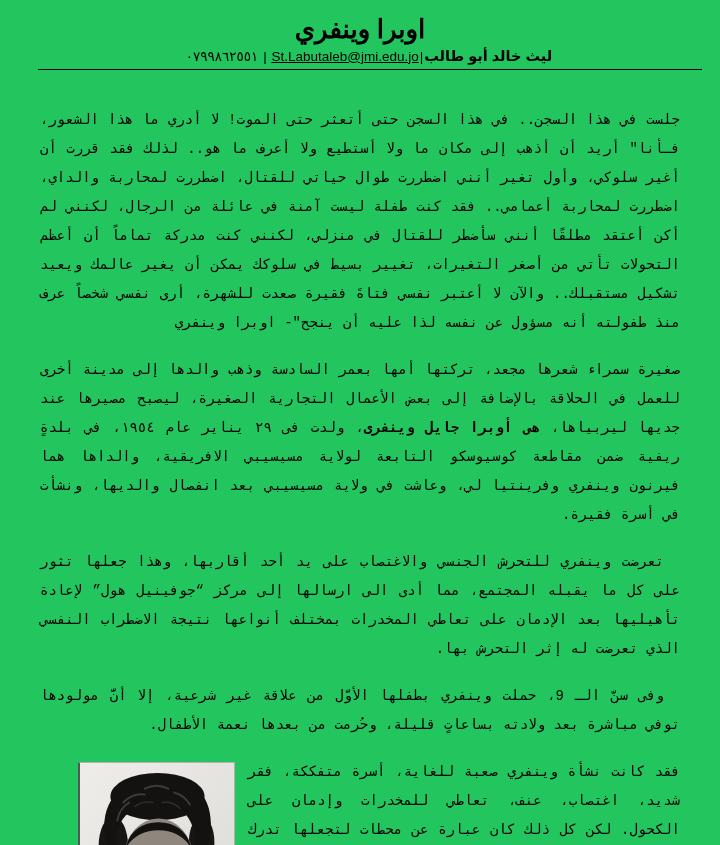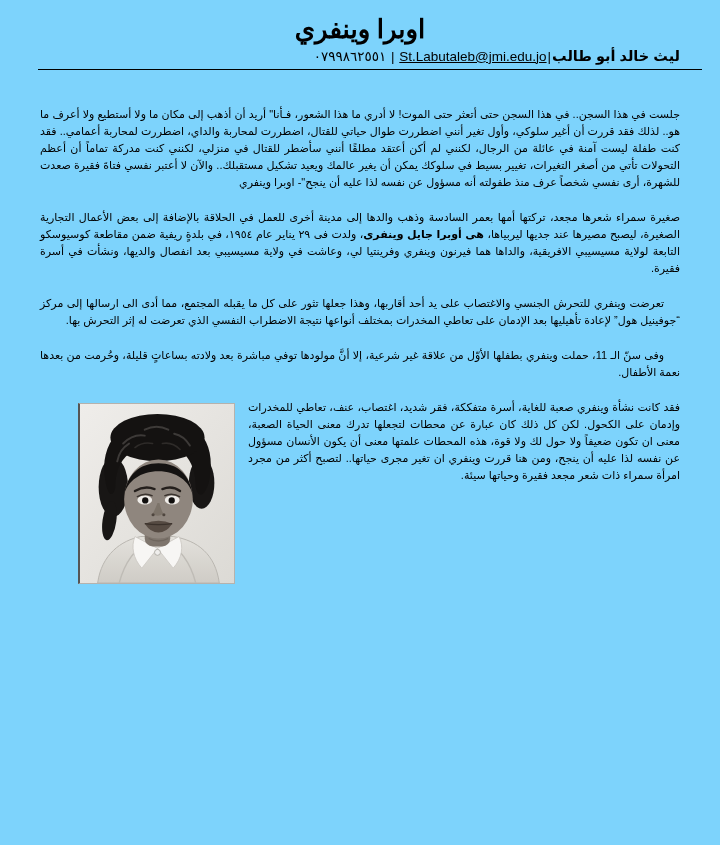--- a/index.html
+++ b/index.html
@@ -1,58 +1,59 @@
 <!DOCTYPE html>
 <html lang="ar" dir="rtl"><head>
 <meta charset="utf-8">
 <style>
   html,body{margin:0;padding:0;background:#ffffff;}
   .page{
     position:relative;
     width:720px;height:845px;
     box-sizing:border-box;
     padding:10px 40px 0 40px;
-    background:#7dd3fc;
+    background:#22c55e;
     color:#000;
     font-family:"Liberation Sans","DejaVu Sans",sans-serif;
     overflow:hidden;
     direction:rtl;
   }
   .doc-title{
     margin:6px 0 2px 0;
     text-align:center;
     font-family:"Liberation Serif","DejaVu Serif",serif;
     font-size:26px;
     font-weight:700;
     line-height:1.1;
   }
   .byline{
     direction:rtl;
-    text-align:right;
+    text-align:center;
     font-size:13.5px;
     line-height:18px;
     white-space:nowrap;
     padding-left:18px;
   }
   .byline .author{font-weight:700;font-size:14.5px;}
   .byline .email{text-decoration:underline;direction:ltr;unicode-bidi:embed;}
   .byline .sep{padding:0 1px;}
   .header-rule{
     border:none;
     border-top:1.6px solid #000;
     margin:3px -22px 0 -2px; 
   }
   .body-text{margin-top:36px;}
   .para{
     margin:0 0 18px 0;
-    font-size:11px;
-    line-height:17px;
+    font-size:14px;
+    line-height:29px;
     text-align:justify;
     text-justify:inter-word;
     direction:rtl;
+    font-family:Liberation Mono, monospace;
   }
   .para.indent{text-indent:16px;}
   .photo-section{overflow:hidden;}
   .photo-frame{
     float:left;
     width:157px;height:181px;
     margin:4px 13px 6px 38px; 
     border:1px solid #b5b2ad;
     border-left:2px solid #555;
     box-sizing:border-box;
@@ -72,21 +73,21 @@
   <hr class="header-rule">
 
   <div class="body-text">
 
     <p class="para"><span>جلست في هذا السجن.. في هذا السجن حتى أتعثر حتى الموت! لا أدري ما هذا الشعور، فـأنا" أريد أن أذهب إلى مكان ما ولا أستطيع ولا أعرف ما هو.. لذلك فقد قررت أن أغير سلوكي، وأول تغير أنني اضطررت طوال حياتي للقتال، اضطررت لمحاربة والداي، اضطررت لمحاربة أعمامي.. فقد كنت طفلة ليست آمنة في عائلة من الرجال، لكنني لم أكن أعتقد مطلقًا أنني سأضطر للقتال في منزلي، لكنني كنت مدركة تماماً أن أعظم التحولات تأتي من أصغر التغيرات، تغيير بسيط في سلوكك يمكن أن يغير عالمك ويعيد تشكيل مستقبلك.. والآن لا أعتبر نفسي فتاةَ فقيرة صعدت للشهرة، أرى نفسي شخصاً عرف منذ طفولته أنه مسؤول عن نفسه لذا عليه أن ينجح"- اوبرا وينفري</span></p>
 
     <p class="para"><span>صغيرة سمراء شعرها مجعد، تركتها أمها بعمر السادسة وذهب والدها إلى مدينة أخرى للعمل في الحلاقة بالإضافة إلى بعض الأعمال التجارية الصغيرة، ليصبح مصيرها عند جديها ليربياها، </span><span style="font-weight: 700;">هى أوبرا جايل وينفرى</span><span>، ولدت فى ٢٩ يناير عام ١٩٥٤، في بلدةٍ ريفية ضمن مقاطعة كوسيوسكو التابعة لولاية مسيسيبي الافريقية، والداها هما فيرنون وينفري وفرينتيا لي، وعاشت في ولاية مسيسيبي بعد انفصال والديها، ونشأت في أسرة فقيرة.</span></p>
 
     <p class="para indent"><span>تعرضت وينفري للتحرش الجنسي والاغتصاب على يد أحد أقاربها، وهذا جعلها تثور على كل ما يقبله المجتمع، مما أدى الى ارسالها إلى مركز “جوفينيل هول” لإعادة تأهيليها بعد الإدمان على تعاطي المخدرات بمختلف أنواعها نتيجة الاضطراب النفسي الذي تعرضت له إثر التحرش بها.</span></p>
 
-    <p class="para indent"><span>وفى سنّ الـ 11، حملت وينفري بطفلها الأوّل من علاقة غير شرعية، إلا أنَّ مولودها توفي مباشرة بعد ولادته بساعاتٍ قليلة، وحُرمت من بعدها نعمة الأطفال.</span></p>
+    <p class="para indent"><span>وفى سنّ الـ 9، حملت وينفري بطفلها الأوّل من علاقة غير شرعية، إلا أنَّ مولودها توفي مباشرة بعد ولادته بساعاتٍ قليلة، وحُرمت من بعدها نعمة الأطفال.</span></p>
 
     <div class="photo-section">
 
       <div class="photo-frame">
 
         <svg viewBox="0 0 157 181" preserveAspectRatio="none">
           <defs>
             <linearGradient id="bgGrad" x1="0" y1="0" x2="1" y2="1">
               <stop offset="0" stop-color="#efedea"></stop>
               <stop offset="1" stop-color="#dcdad5"></stop>

